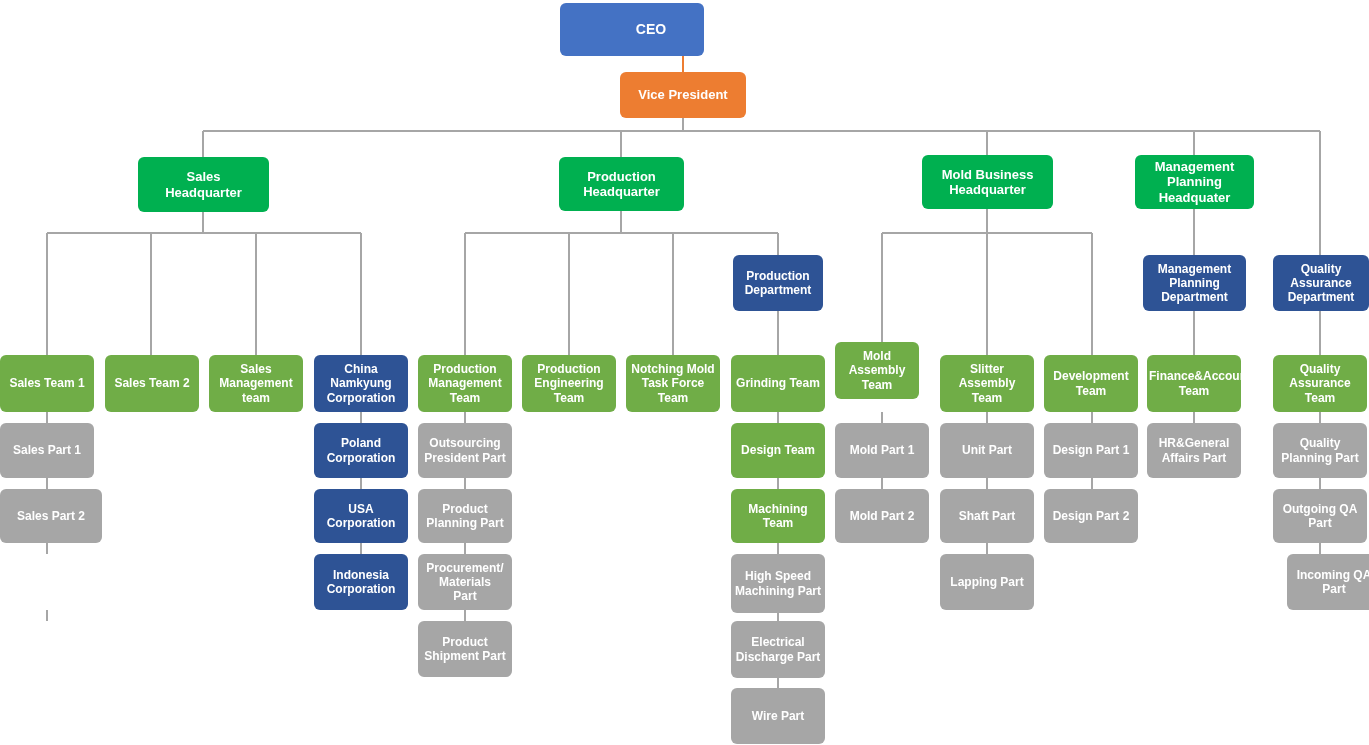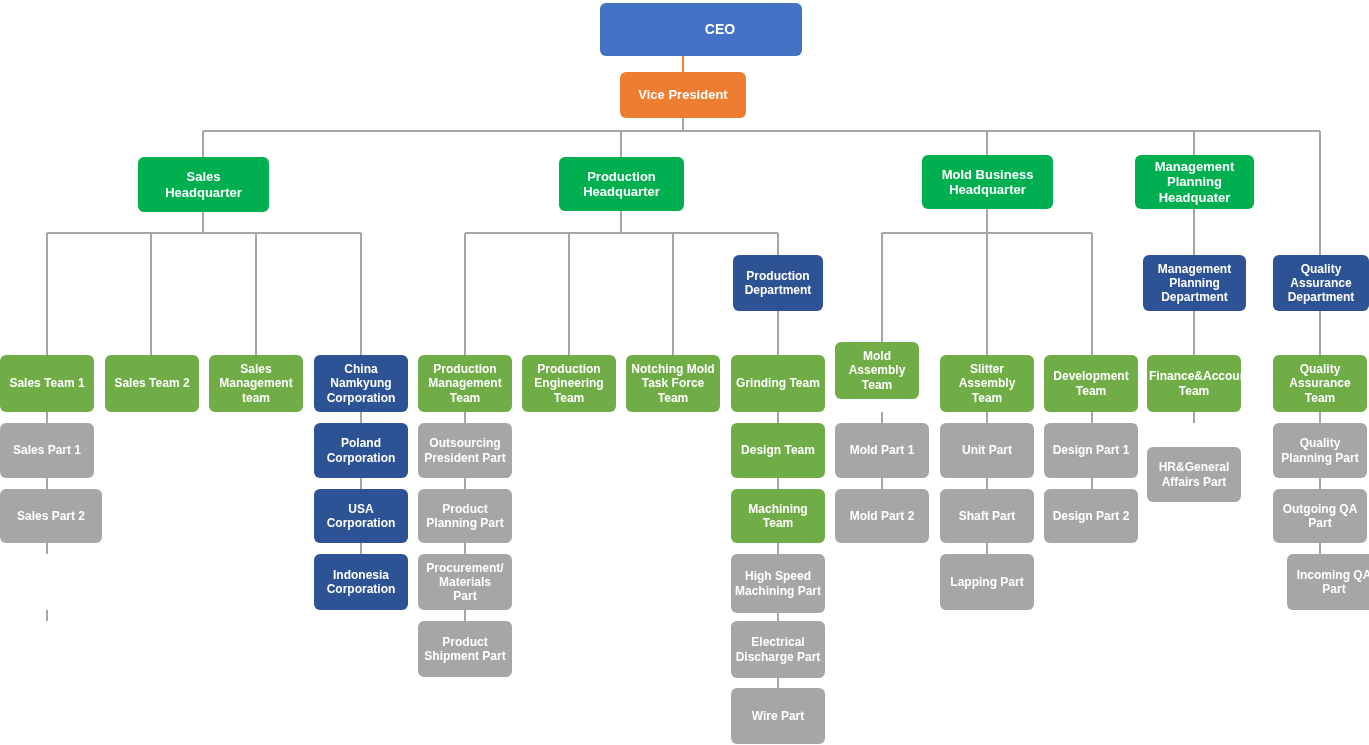--- a/index.html
+++ b/index.html
@@ -128,21 +128,21 @@
       <line x1="1194" y1="311" x2="1194" y2="355"></line>
       <line x1="1194" y1="412" x2="1194" y2="423"></line>
 
       <line x1="1320" y1="311" x2="1320" y2="355"></line>
       <line x1="1320" y1="412" x2="1320" y2="423"></line>
       <line x1="1320" y1="478" x2="1320" y2="489"></line>
       <line x1="1320" y1="543" x2="1320" y2="554"></line>
     </g>
   </svg>
 
-  <div class="node t-ceo" style="left:600px;top:3px;width:202px;height:53px;padding-left:40px;">
+  <div class="node t-ceo" style="left:560px;top:3px;width:144px;height:53px;padding-left:40px;">
     <span class="lbl">CEO</span>
   </div>
 
   <div class="node t-vp" style="left:620px;top:72px;width:126px;height:46px;">
     <span class="lbl">Vice President</span>
   </div>
 
   <div class="node t-hq" style="left:138px;top:157px;width:131px;height:55px;">
     <span class="lbl">Sales
 Headquarter</span>
@@ -297,21 +297,21 @@
     <span class="lbl">Design Part 1</span>
   </div>
   <div class="node t-part" style="left:1044px;top:489px;width:94px;height:54px;">
     <span class="lbl">Design Part 2</span>
   </div>
 
   <div class="node t-team overflow" style="left:1147px;top:355px;width:94px;height:57px;">
     <span class="lbl">Finance&amp;Account
 Team</span>
   </div>
-  <div class="node t-part" style="left:1147px;top:423px;width:94px;height:55px;margin-top:24px;">
+  <div class="node t-part" style="left:1147px;top:423px;width:94px;height:55px;">
     <span class="lbl">HR&amp;General
 Affairs Part</span>
   </div>
 
   <div class="node t-team overflow" style="left:1273px;top:355px;width:94px;height:57px;">
     <span class="lbl">Quality Assurance
 Team</span>
   </div>
   <div class="node t-part" style="left:1273px;top:423px;width:94px;height:55px;">
     <span class="lbl">Quality

